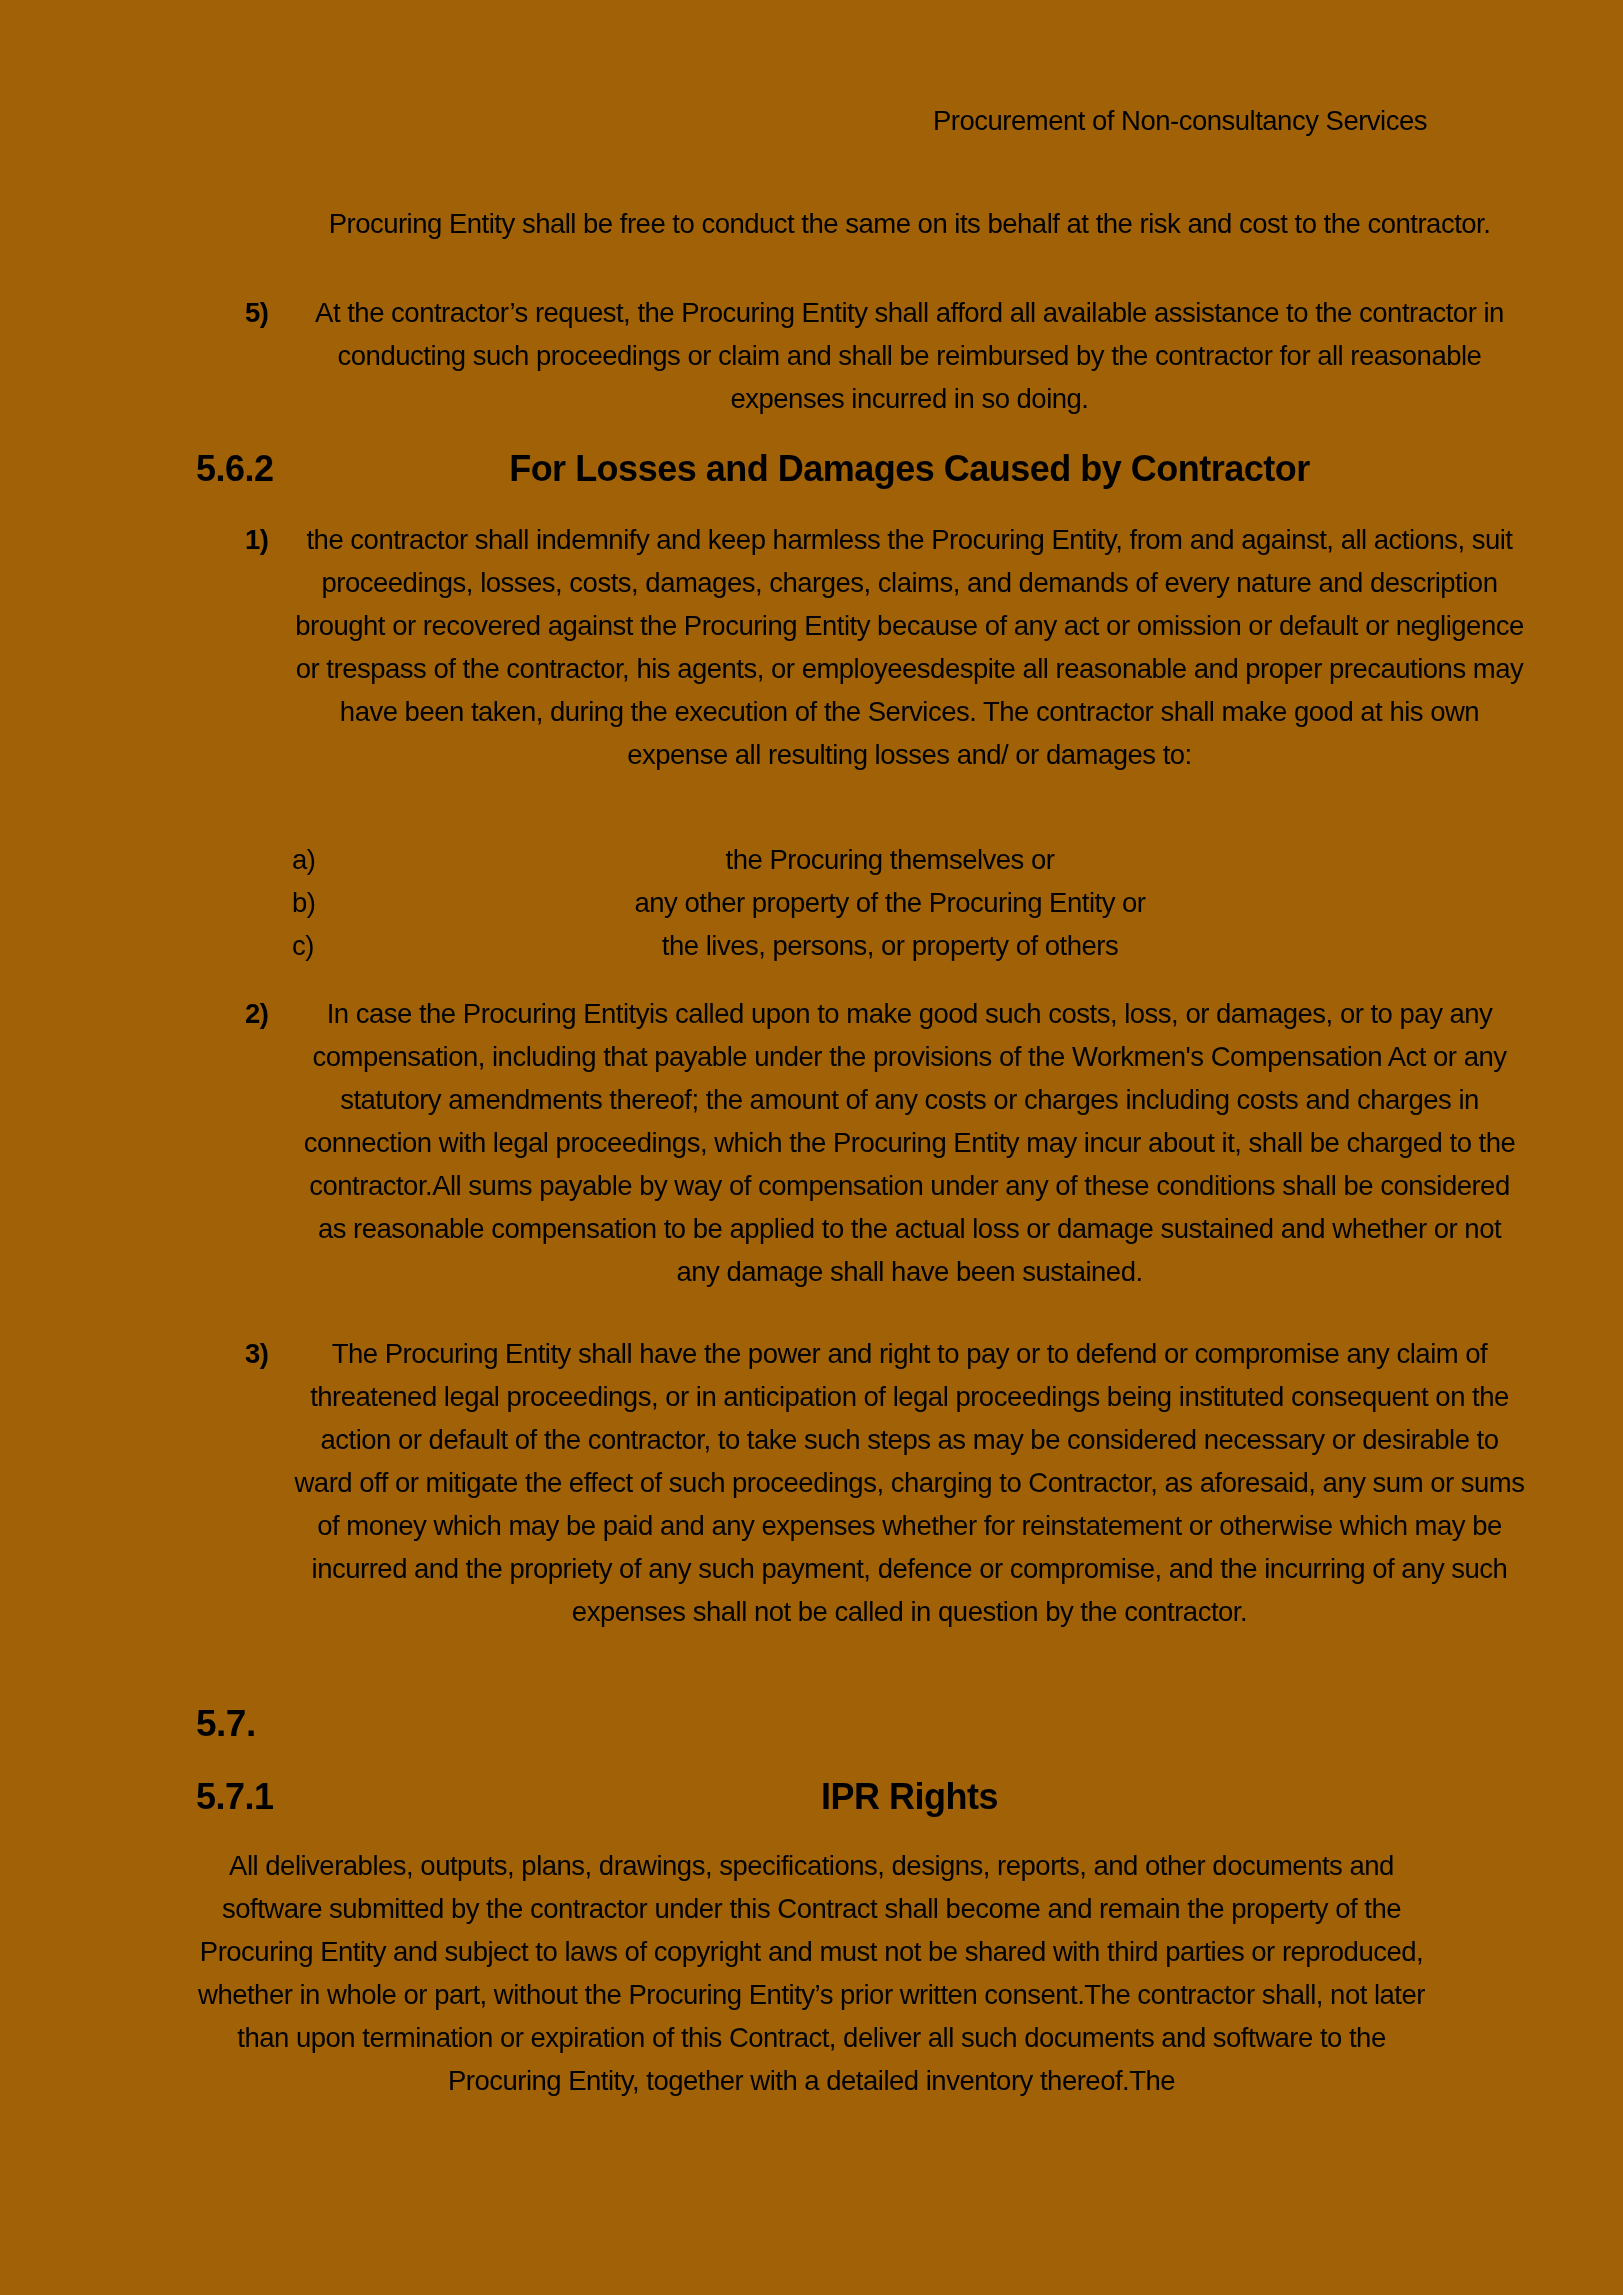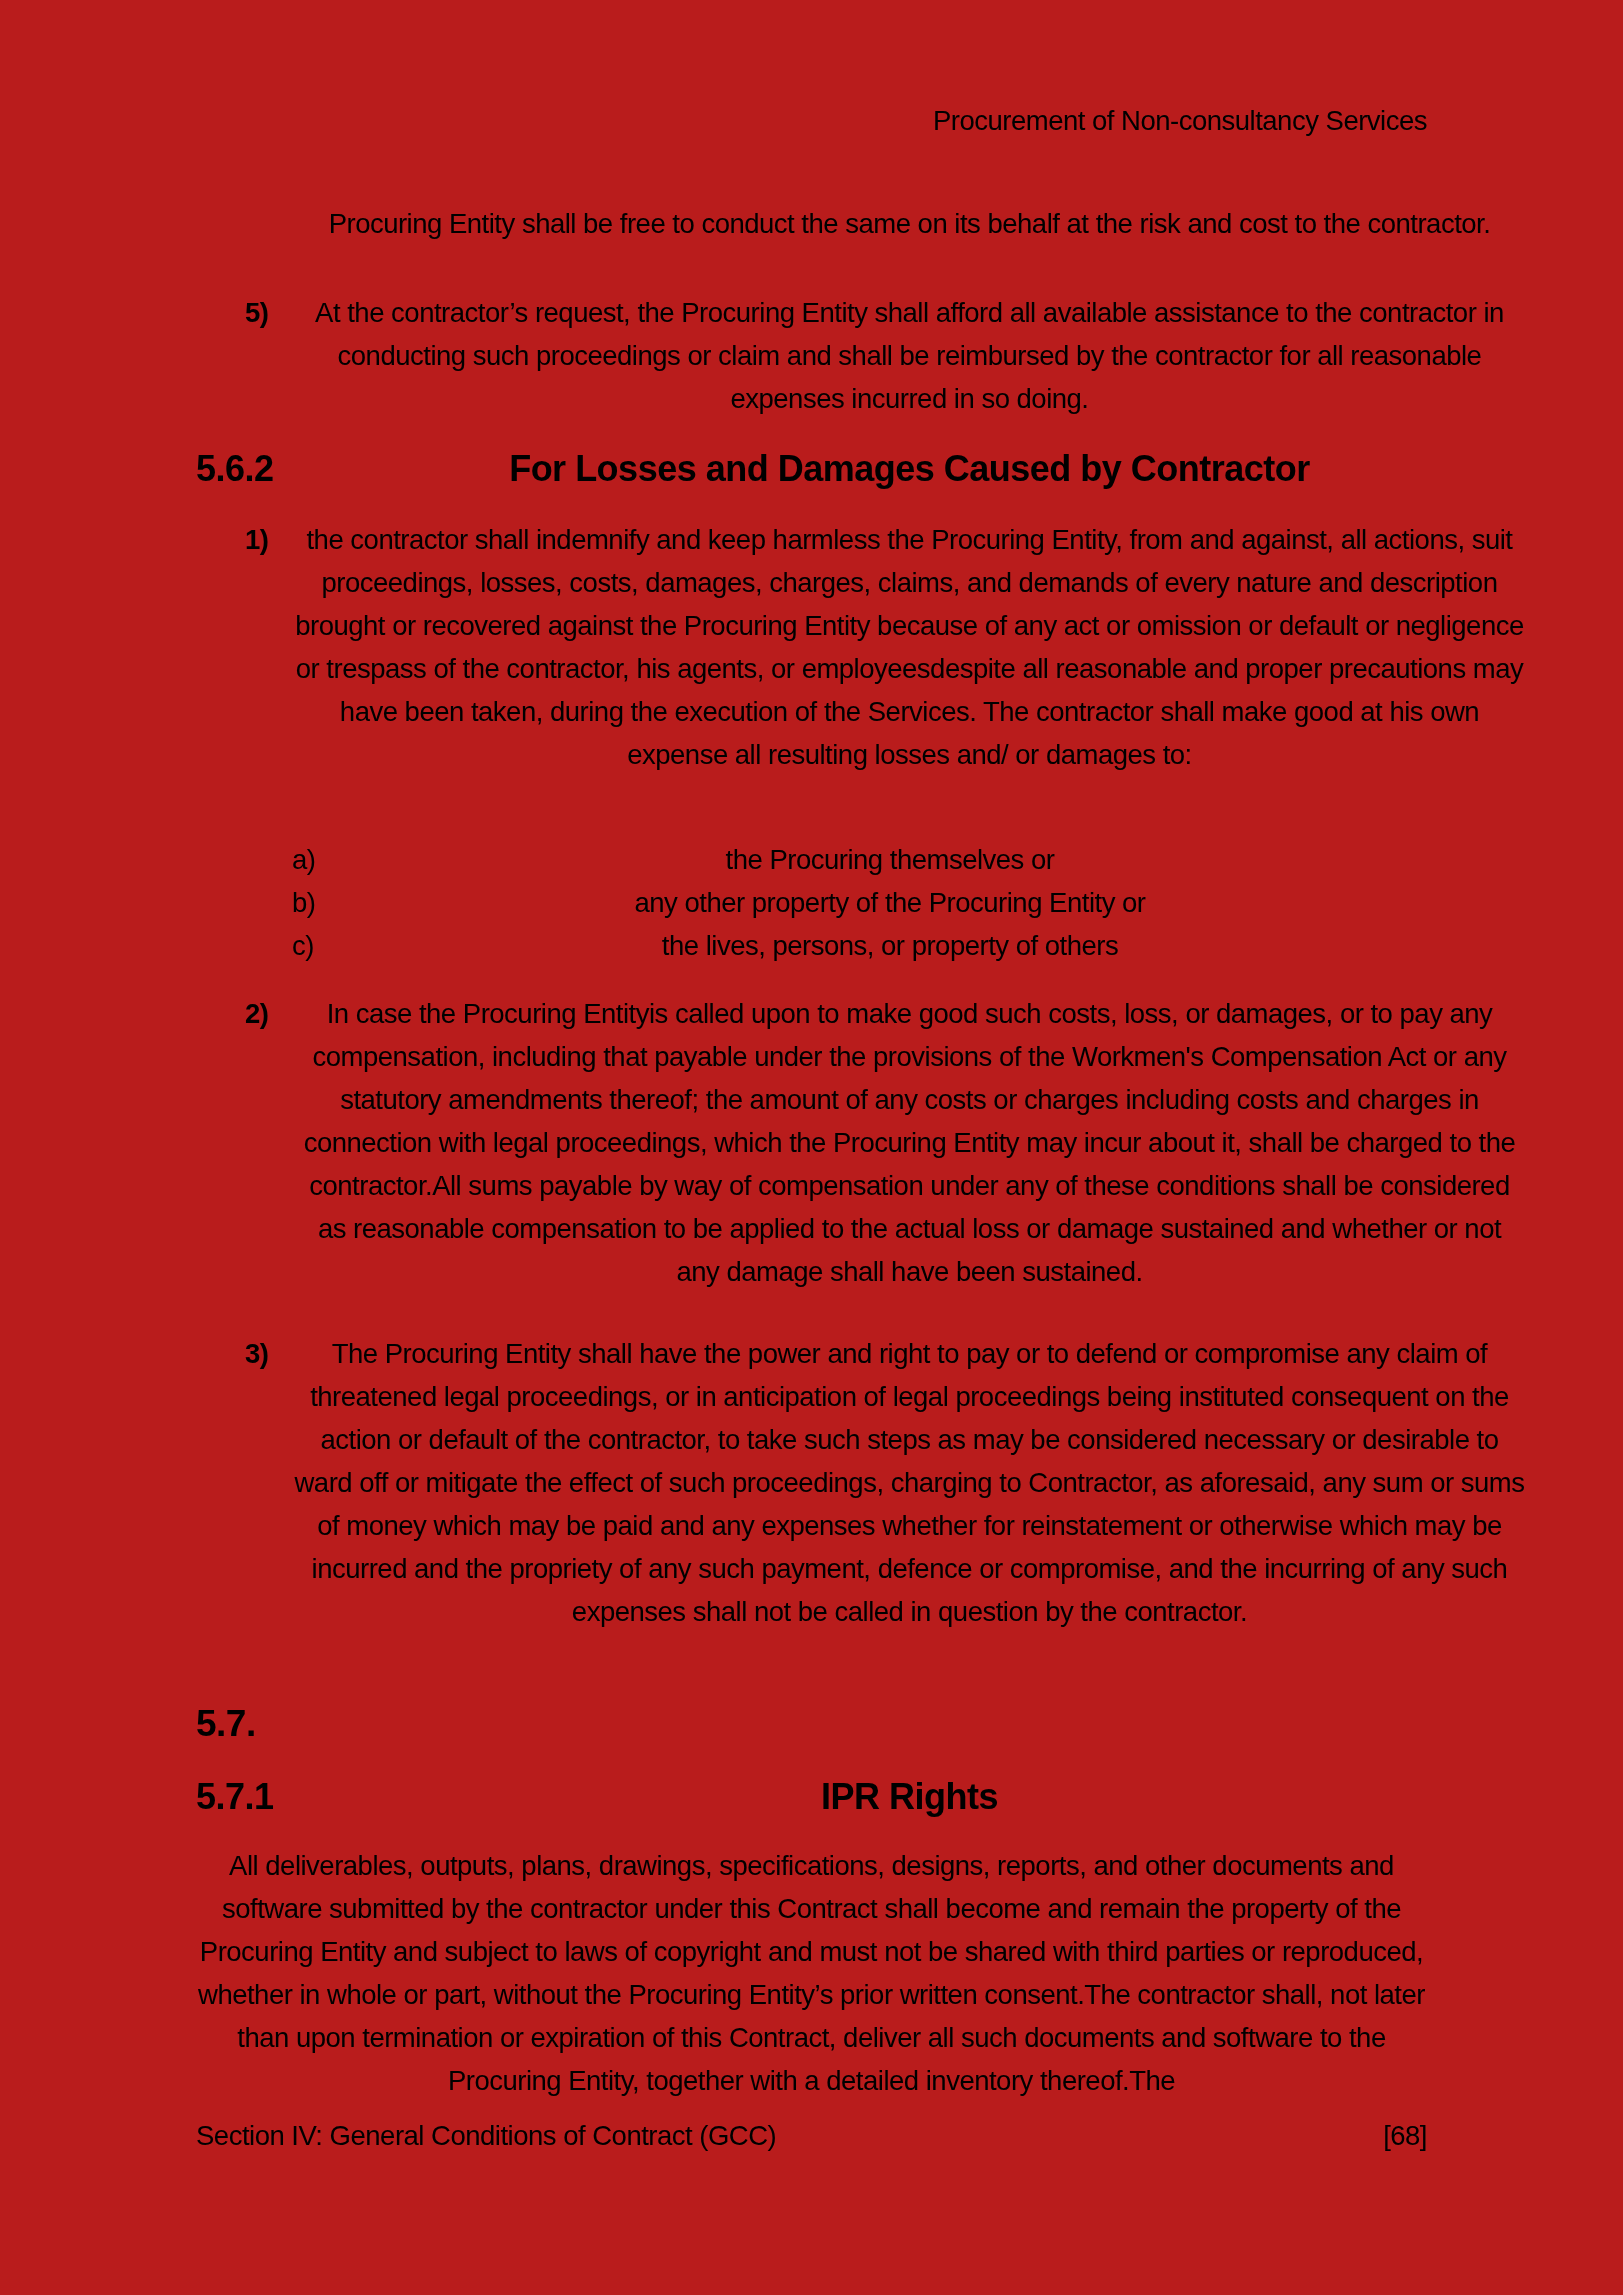--- a/index.html
+++ b/index.html
@@ -1,20 +1,20 @@
 <!DOCTYPE html>
 <html style="font-size:10.5px"><head>
 <meta charset="utf-8">
 <style>
   html,body { margin:0; padding:0; background:#e8e8e8; }
   .page {
     position:relative;
     width:1623px; height:2295px;
     margin:0 auto;
-    background:#b91c1c;
+    background:#a16207;
     font-family:"Liberation Sans", sans-serif;
     color:#000000;
     overflow:hidden;
   }
   .block {
     position:absolute;
     left:196px;
     width:1231px;
     font-size:27.5px;
     line-height:43px;
@@ -99,19 +99,15 @@
     <span class="hnum">5.7.</span>
   </div>
 
   <div class="block heading3" style="top:1775px;">
     <span class="hnum">5.7.1</span>
     <span>IPR Rights</span>
   </div>
 
   <div class="block" style="top:1844px;">All deliverables, outputs, plans, drawings, specifications, designs, reports, and other documents and software submitted by the contractor under this Contract shall become and remain the property of the Procuring Entity and subject to laws of copyright and must not be shared with third parties or reproduced, whether in whole or part, without the Procuring Entity’s prior written consent.The contractor shall, not later than upon termination or expiration of this Contract, deliver all such documents and software to the Procuring Entity, together with a detailed inventory thereof.The</div>
 
-  <div class="block footer-block">
-    <span>Section IV: General Conditions of Contract (GCC)</span>
-    <span>[68]</span>
-  </div>
 
 </div>
 
 
 </body></html>

